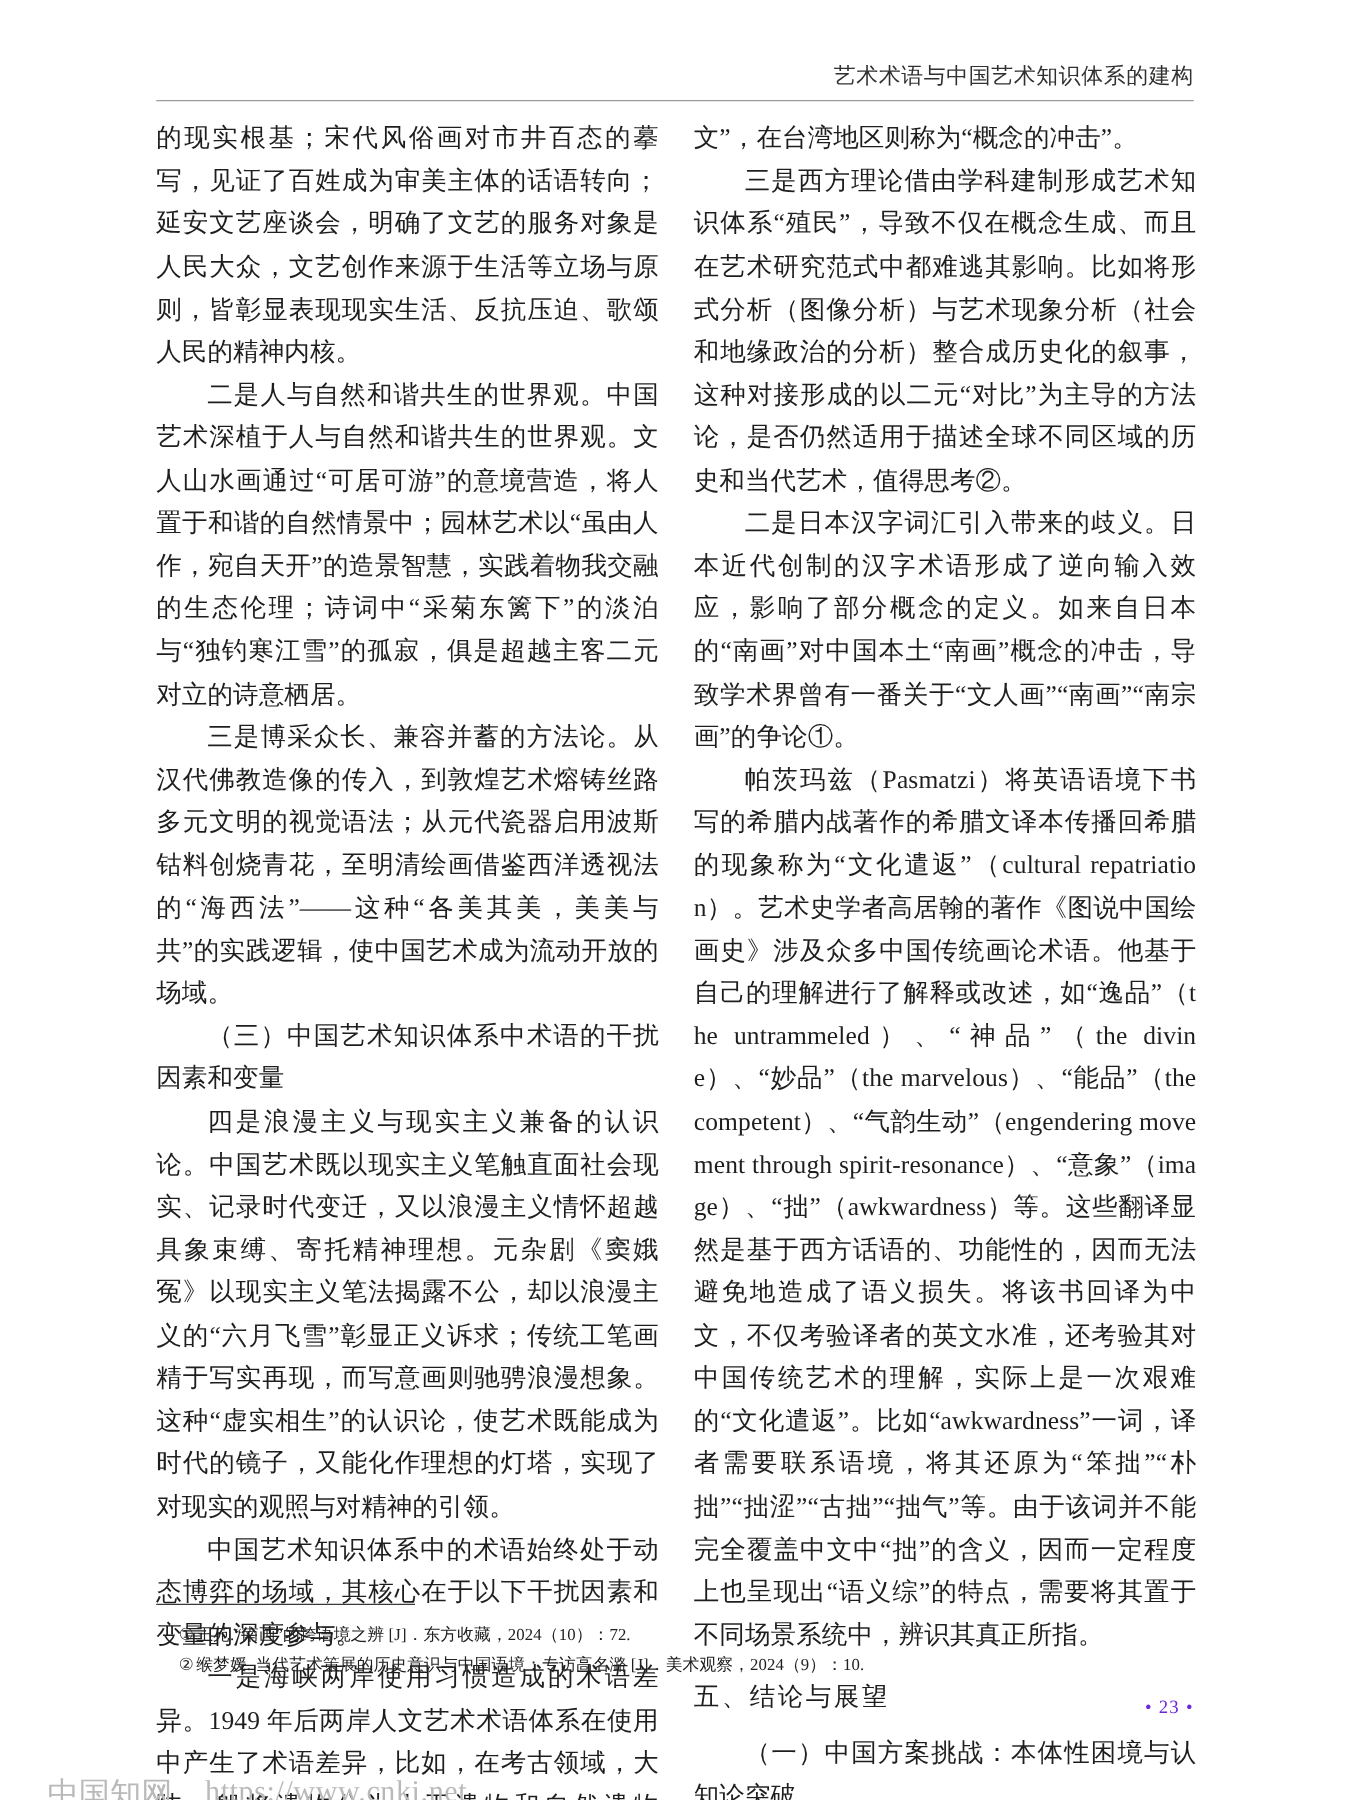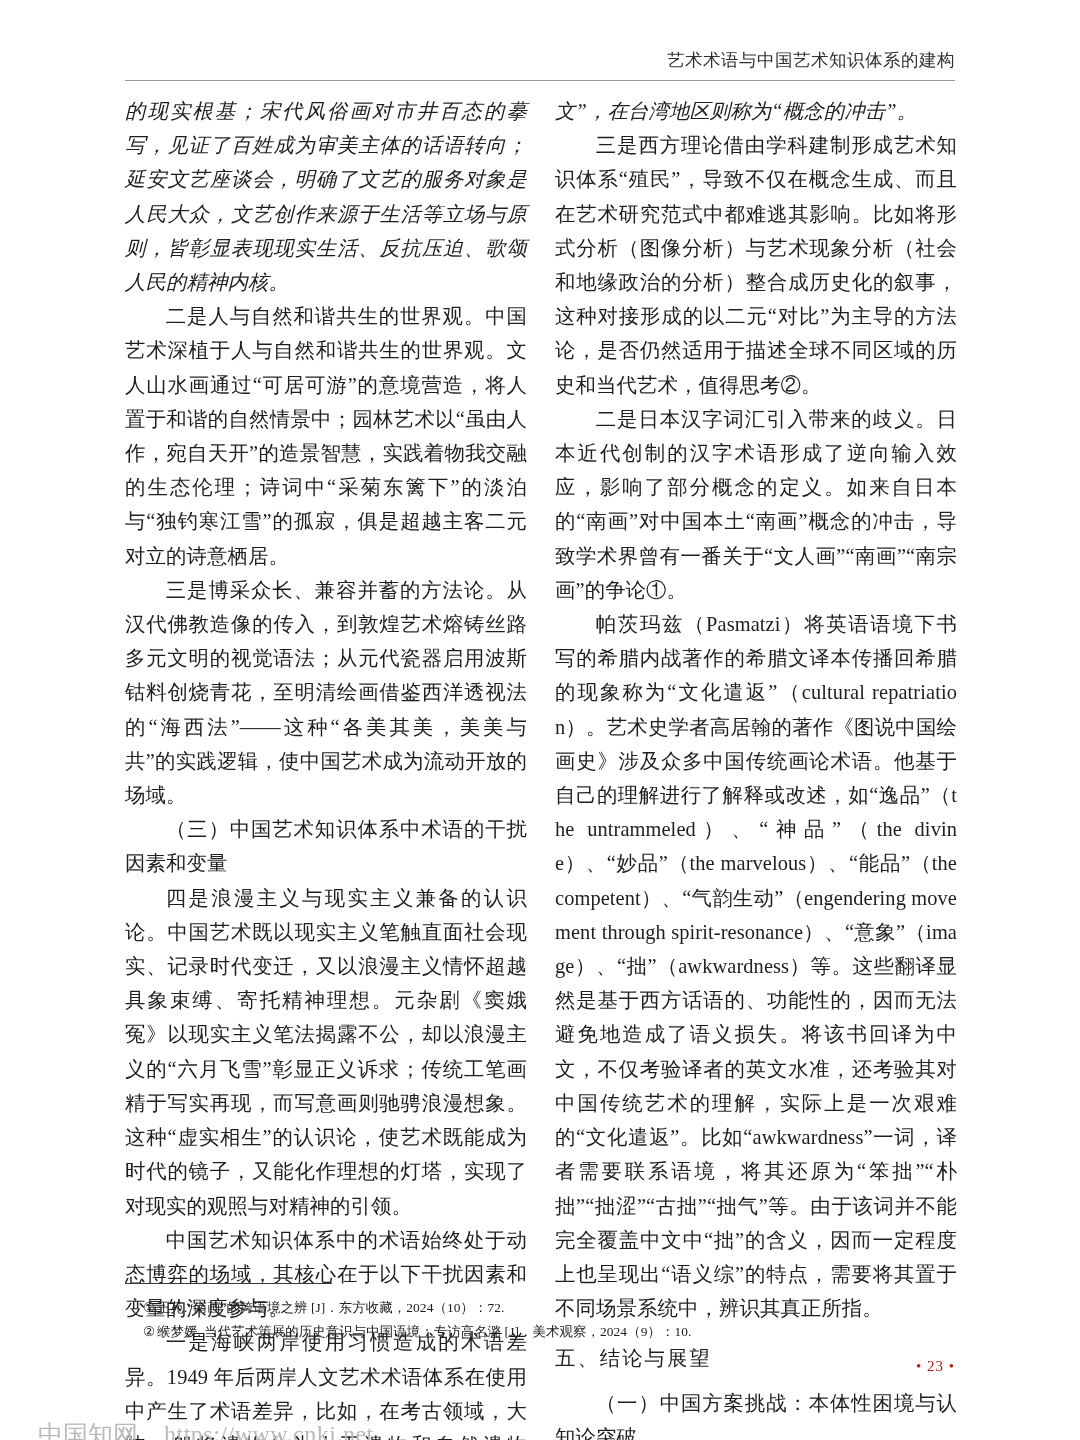--- a/index.html
+++ b/index.html
@@ -68,21 +68,20 @@
     text-align: justify;
     text-justify: inter-ideograph;
     text-indent: 2em;
     color: #1e1e1e;
     letter-spacing: 0.1px;
     font-family: "Liberation Serif", "DejaVu Serif", serif;
     word-break: break-all;
   }
   p.para.cont {
     text-indent: 0;
-    font-style: italic;
   }
 
   h2.section-head {
     margin: 16px 0 10px 0;
     font-size: 20.4px;
     line-height: 34.2px;
     font-weight: normal;
     text-align: left;
     letter-spacing: 2px;
     color: #1e1e1e;
@@ -118,21 +117,21 @@
   }
 
   
   .page-number {
     position: absolute;
     top: 1358px;
     left: 125px;
     width: 830px;
     text-align: right;
     font-size: 15px;
-    color: #b91c1c;
+    color: #6d28d9;
     letter-spacing: 1px;
   }
 
   
   .watermark {
     position: absolute;
     top: 1418px;
     left: 38px;
     display: flex;
     align-items: center;

